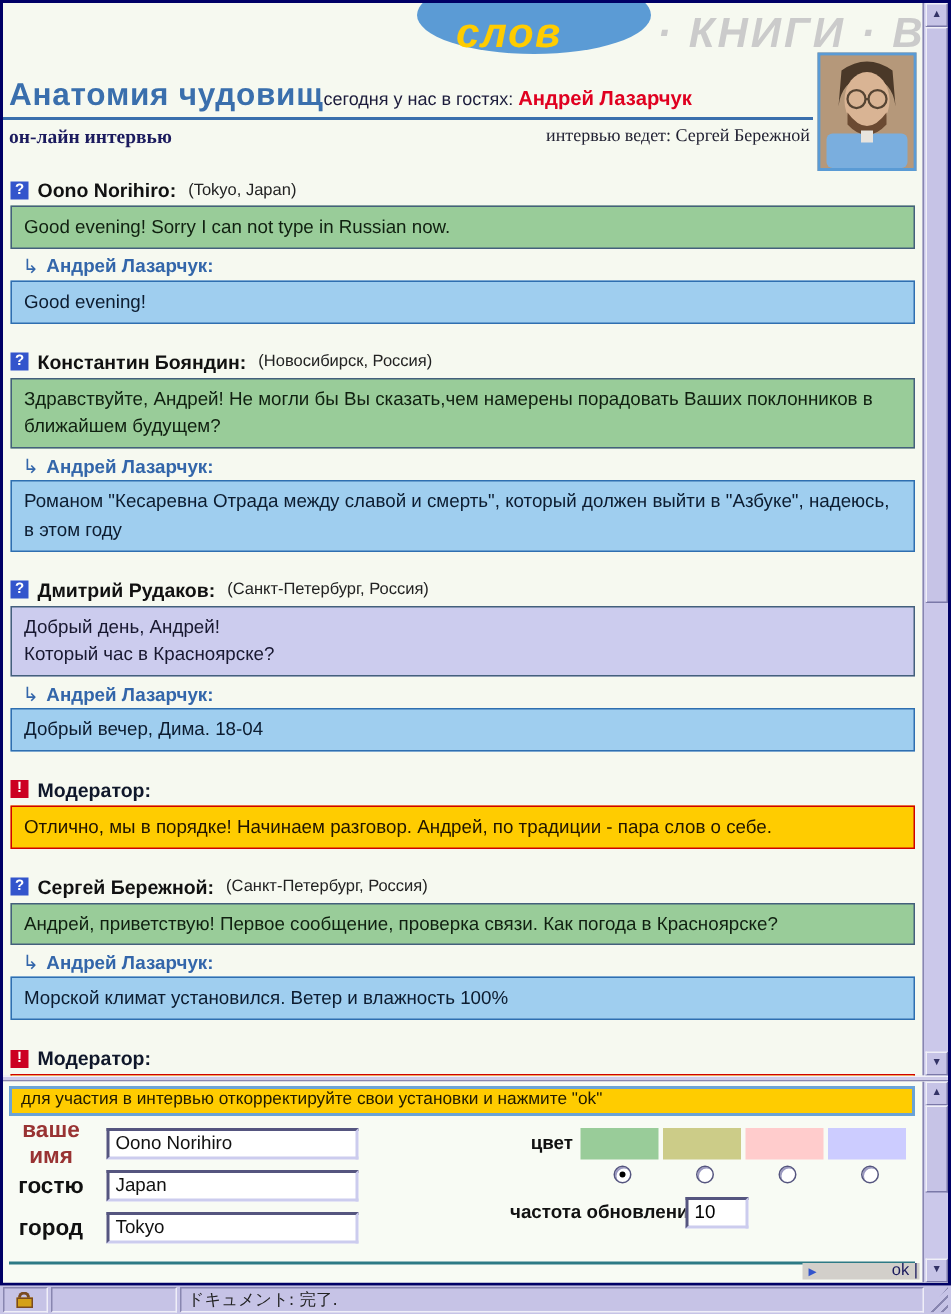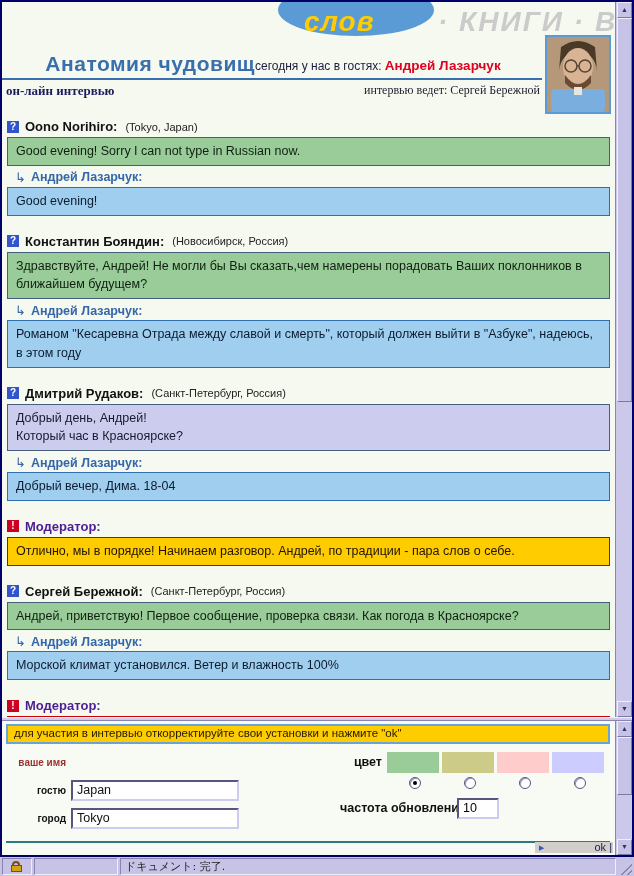--- a/index.html
+++ b/index.html
@@ -13,38 +13,38 @@
   .frame-top { height:715px; position:relative; overflow:hidden; background:#f6f9f0; }
   .frame-top-content { position:absolute; left:0; top:0; width:613px; height:715px; overflow:hidden; }
 
   .logo { position:absolute; left:276px; top:-2px; height:44px; white-space:nowrap; }
   .logo-ellipse { position:absolute; left:0; top:-16px; width:156px; height:52px; background:#5b9bd5; border-radius:50%; }
   .logo-ozon { position:absolute; left:26px; top:6px; font-size:28px; font-weight:bold; font-style:italic; color:#ffcc00; letter-spacing:1px; }
   .logo-rest { position:absolute; left:160px; top:6px; font-size:28px; font-weight:bold; font-style:italic; color:#cbcbcb; letter-spacing:2px; }
 
   .photo { position:absolute; left:543px; top:33px; width:66px; height:79px; border:2px solid #5a9bd5; background:#b5987a; }
 
-  .h-title-row { display:flex; justify-content:center; align-items:flex-end; padding:50px 75px 0 4px; }
+  .h-title-row { display:flex; justify-content:flex-start; align-items:flex-end; padding:50px 75px 0 4px; }
   .page-title { font-size:21px; font-weight:bold; color:#3a6fad; letter-spacing:.5px; }
   .guest-line { font-size:12px; color:#1c1c3c; padding-bottom:3px; white-space:nowrap; }
   .guest-name { color:#e00020; font-weight:bold; font-size:13.5px; }
   .title-rule { height:2px; background:#3a6fad; margin:2px 73px 3px 0; }
   .h-sub-row { display:flex; justify-content:space-between; padding:0 75px 0 4px;font-family:Liberation Serif, serif; }
   .subtitle { font-size:13px; font-weight:bold; color:#1b1b5e; }
   .host-line { font-size:12px; color:#222233; white-space:nowrap; }
 
   .messages { padding:20px 5px 0 5px; }
   .msg { margin-bottom:18px; }
   .author-row { display:flex; align-items:center; margin-bottom:3px; }
   .sq-icon { width:12px; height:12px; font-size:10px; font-weight:bold; color:#fff; text-align:center; line-height:12px; margin-right:6px; flex:0 0 auto; }
   .q-icon { background:#3355cc; }
   .m-icon { background:#cc0022; }
   .author-name { font-size:13px; font-weight:bold; color:#111; }
   .author-loc { font-size:11px; color:#222; margin-left:8px; }
-  .mod-name { font-size:13px; font-weight:bold; color:#4c1d95; }
+  .mod-name { font-size:13px; font-weight:bold; color:#0f172a; }
   .q-box { background:#99cc99; border:1px solid #44607c; padding:4px 8px; font-size:12.5px; color:#102010; line-height:1.5; }
   .q-box.q-lavender { background:#ccccee; color:#181830; }
   .reply-row { display:flex; align-items:center; margin:4px 0 0 8px; }
   .reply-arrow { color:#3366aa; font-size:13px; margin-right:5px; }
   .reply-name { font-size:12.5px; font-weight:bold; color:#3366aa; }
   .a-box { background:#9fceef; border:1px solid #2f6fb0; padding:4px 8px; font-size:12.5px; color:#0c1c30; line-height:1.5; margin-top:2px; }
   .mod-box { background:#ffcc00; border:1px solid #d00000; padding:4px 8px; font-size:12.5px; color:#201400; line-height:1.5; }
   .msg:last-child .mod-box { min-height:120px; }
 
   
@@ -59,21 +59,21 @@
   .thumb-top { top:16px; height:384px; } .thumb-bottom { top:16px; height:58px; }
 
   .frame-divider { height:4px; background:#cfcce9; border-top:1px solid #f2f1fa; border-bottom:1px solid #8886b0; }
 
   
   .frame-bottom { height:134px; position:relative; background:#f8fbf4; overflow:hidden; }
   .instr-bar { position:absolute; left:4px; top:3px; width:604px; height:20px; background:#ffcc00;
                border:2px solid #6ba3d6; font-size:11.5px; color:#201a00; padding:1px 6px; }
   .form-left { position:absolute; left:0; top:30px; }
   .f-row { display:flex; align-items:center; margin-bottom:6px; height:22px; }
-  .f-label { width:64px; text-align:right; font-size:10px; font-weight:bold; color:#111; margin-right:5px; }
+  .f-label { width:64px; text-align:center; font-size:15px; font-weight:bold; color:#111; margin-right:5px; }
   .f-label.name { color:#993333; }
   .f-input { width:168px; height:21px; background:#fff; border:2px solid; border-color:#55557f #ccccee #ccccee #55557f;
              font-family:"Liberation Sans",sans-serif; font-size:12.5px; color:#111; padding:0 4px; }
   .form-right { position:absolute; left:338px; top:30px; }
   .swatch-row { display:flex; align-items:center; height:22px; margin-bottom:4px; }
   .color-label { width:42px; text-align:right; font-size:12.5px; font-weight:bold; color:#111; margin-right:5px; }
   .swatch { width:52px; height:21px; margin-right:3px; }
   .radio-row { display:flex; margin-left:47px; margin-bottom:6px; height:14px; }
   .radio-slot { width:55px; display:flex; justify-content:center; }
   .radio { width:12px; height:12px; border-radius:50%; background:#fff; border:1px solid #55557f;
@@ -231,20 +231,21 @@
     </div>
 
     <div class="frame-divider"></div>
 
     <div class="frame-bottom">
       <div class="instr-bar">для участия в интервью откорректируйте свои установки и нажмите "ok"</div>
 
       <div class="form-left">
         <div class="f-row">
           <span class="f-label name">ваше имя</span>
+          <input class="f-input" value="Oono Norihiro" style="">
         </div>
         <div class="f-row">
           <span class="f-label">гостю</span>
           <input class="f-input" value="Japan" style="">
         </div>
         <div class="f-row">
           <span class="f-label">город</span>
           <input class="f-input" value="Tokyo" style="">
         </div>
       </div>

